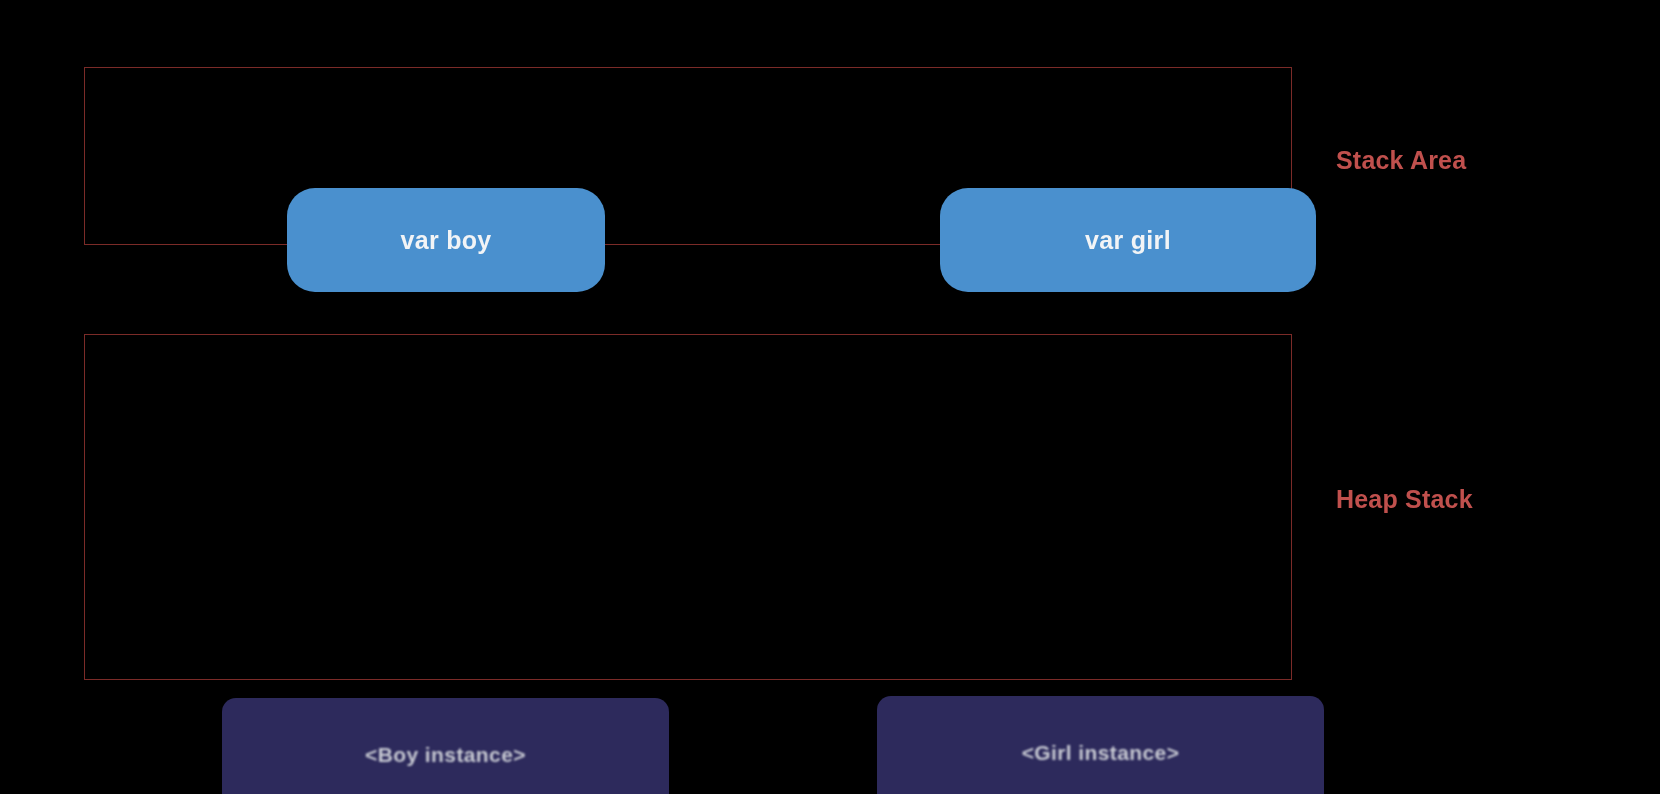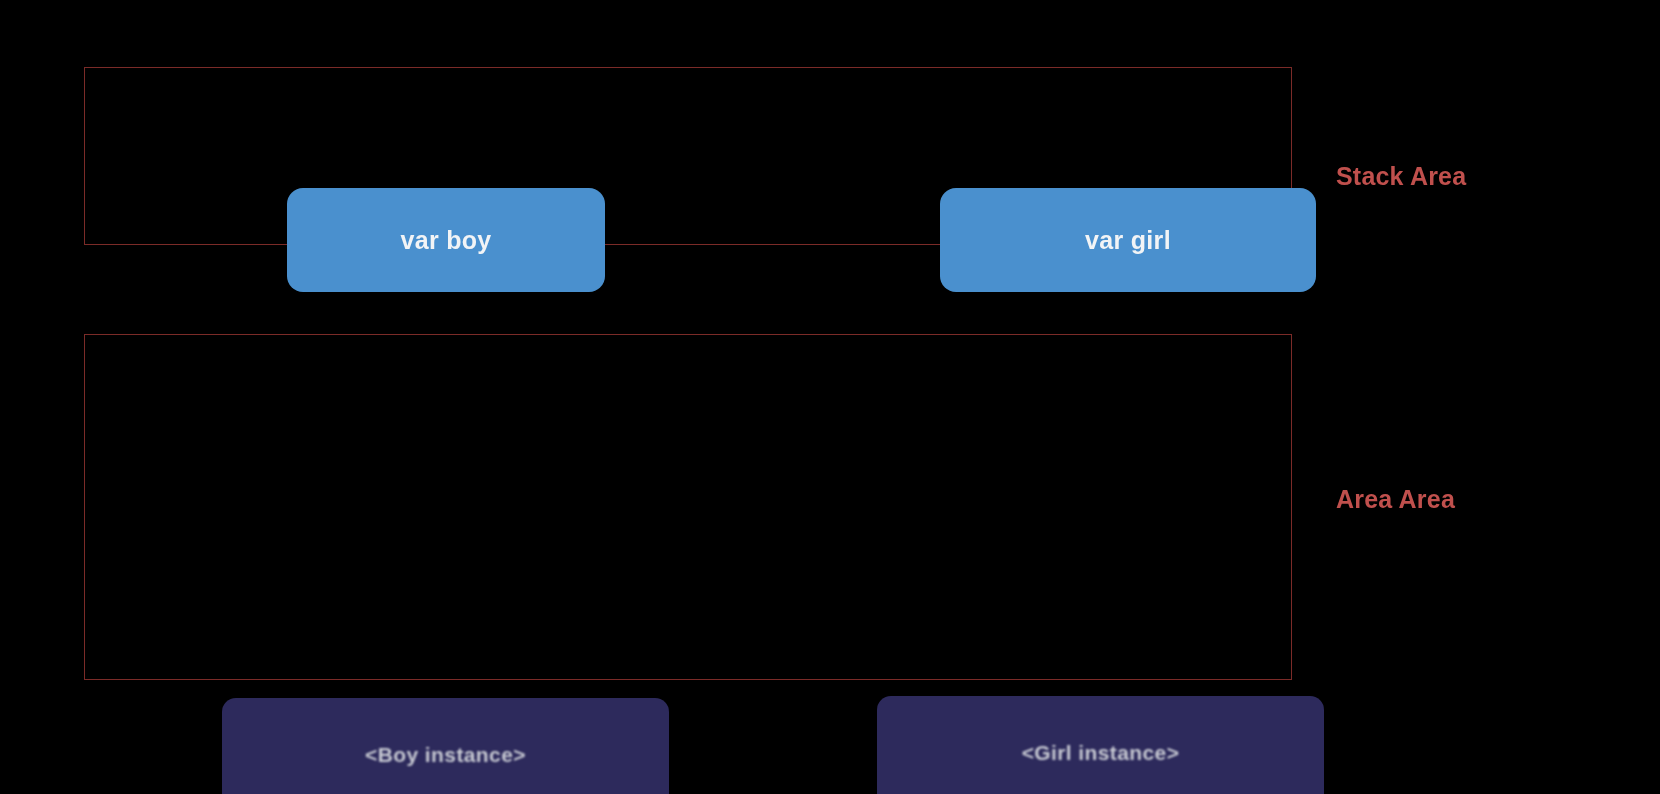--- a/index.html
+++ b/index.html
@@ -40,29 +40,29 @@
 
   
   .region-label {
     position: absolute;
     color: #c0504d;
     font-size: 25px;
     font-weight: bold;
     letter-spacing: 0.2px;
     white-space: nowrap;
   }
-  #stack-label { left: 1336px; top: 146px; margin-top: 16px; }
+  #stack-label { left: 1336px; top: 146px; }
   #heap-label  { left: 1336px; top: 485px; }
 
   
   .stack-box {
     position: absolute;
     height: 104px;
     background: #4a90ce;
-    border-radius: 16px;
+    border-radius: 28px;
     display: flex;
     align-items: center;
     justify-content: center;
     box-sizing: border-box;
   }
   .stack-box .stack-text {
     color: #f2f4f6;
     font-size: 25px;
     font-weight: bold;
     letter-spacing: 0.3px;
@@ -119,15 +119,15 @@
 
     </div>
 
     <div id="heap-box-girl" class="heap-box">
       <div class="heap-title">&lt;Girl instance&gt;</div>
 
     </div>
 
   </div>
 
-  <div id="heap-label" class="region-label">Area Area</div>
+  <div id="heap-label" class="region-label">Heap Stack</div>
 
 </div>
 
 </body></html>

